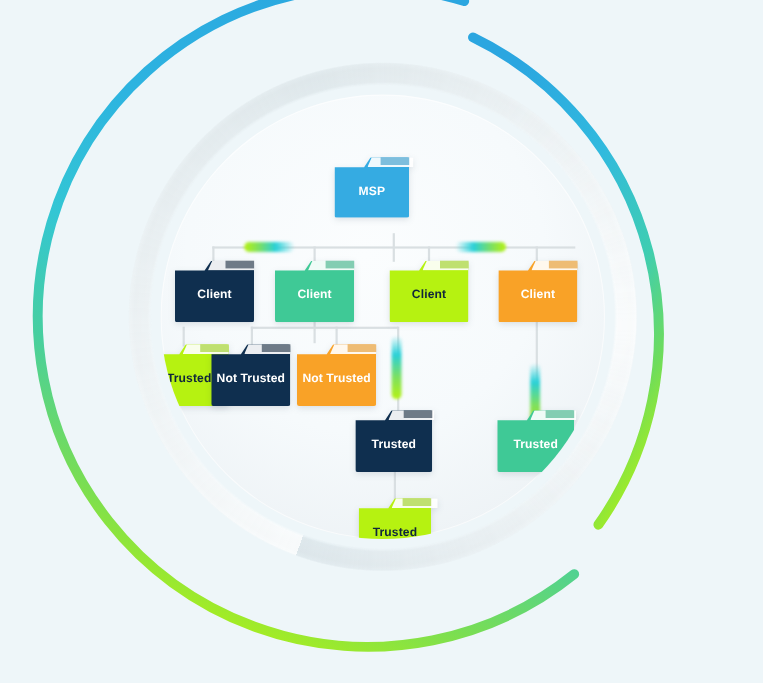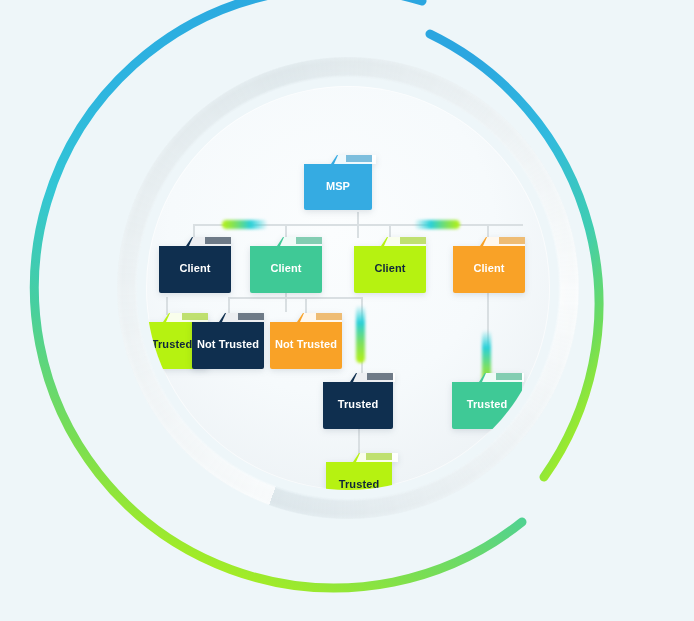--- a/index.html
+++ b/index.html
@@ -175,21 +175,21 @@
 
       <div class="line v" style="left:358px;top:424px;height:44px;"></div>
       <div class="line v" style="left:487px;top:290px;height:84px;"></div>
       <div class="line v" style="left:166px;top:297px;height:18px;"></div>
 
       <div class="glow h" style="left:222px;top:220px;"></div>
       <div class="glow h rev" style="left:414px;top:220px;"></div>
       <div class="glow v" style="left:356px;top:305px;"></div>
       <div class="glow v" style="left:482px;top:330px;"></div>
 
-      <div class="folder f-blue" style="left:304px;top:155px;width:68px;height:55px;">
+      <div class="folder f-blue" style="left:304px;top:143px;width:68px;height:55px;">
         <span class="body"></span>
         <span class="tab"></span>
         <span class="tabdark"></span>
         <span class="lbl t-white">MSP</span>
       </div>
 
       <div class="folder f-navy" style="left:159px;top:237px;">
         <span class="body"></span>
         <span class="tab"></span>
         <span class="tabdark"></span>

